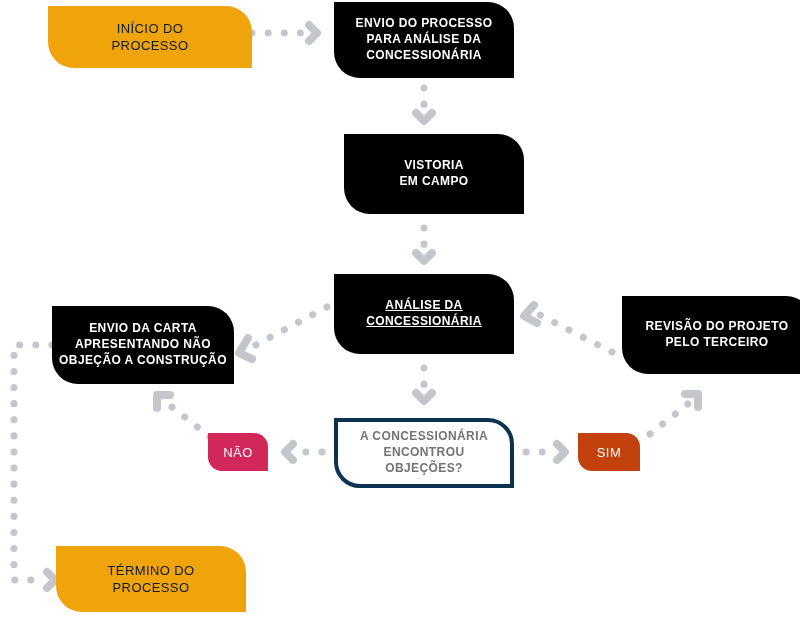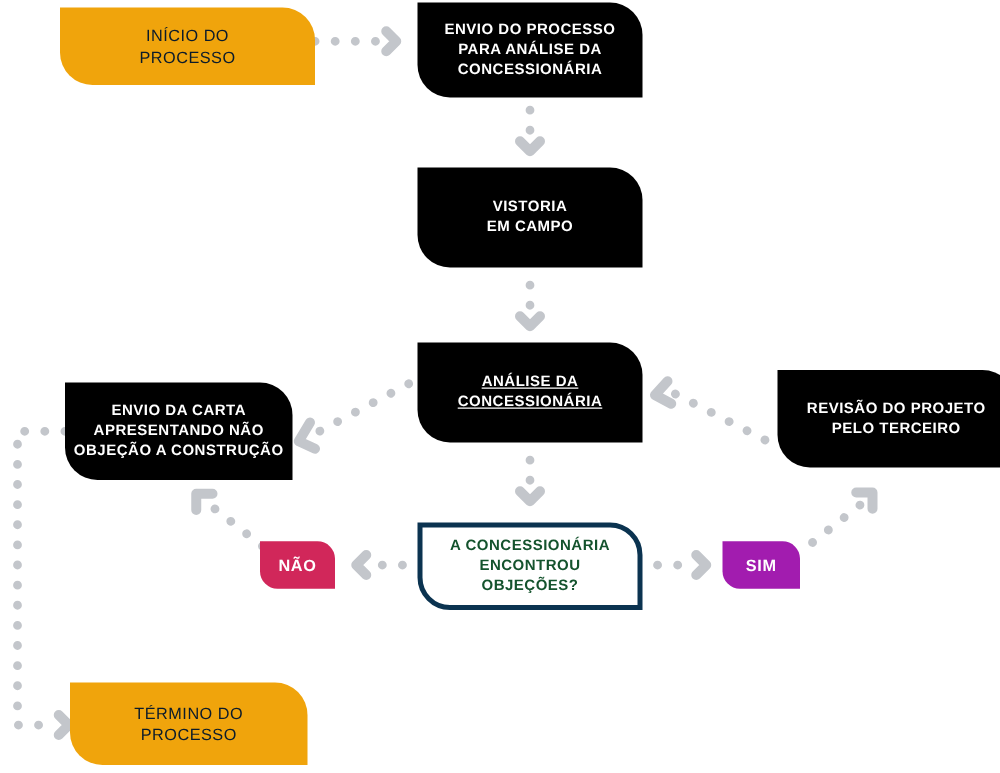--- a/index.html
+++ b/index.html
@@ -47,41 +47,41 @@
     font-weight: 700;
   }
   .node-start {
     background: #f0a40c;
     color: #0b1b2b;
     font-size: 13px;
     font-weight: 400;
   }
   .node-decision {
     background: #ffffff;
-    color: #14532d;
+    color: #737373;
     border: 4px solid #0b3350;
     font-size: 12px;
     font-weight: 700;
     border-radius: 0 26px 0 26px;
     text-align: center;
   }
   .badge {
     position: absolute;
     display: flex;
     align-items: center;
     justify-content: center;
     color: #ffffff;
     font-size: 13px;
-    font-weight: 700;
+    font-weight: 400;
     letter-spacing: 0.5px;
     border-radius: 0 14px 0 14px;
     box-sizing: border-box;
   }
   .badge-no  { background: #d1275a; }
-  .badge-yes { background: #a21caf; }
+  .badge-yes { background: #c2410c; }
 </style>
 </head>
 <body>
 
 <div id="canvas">
 
   <svg id="connectors" viewBox="0 0 800 618" xmlns="http://www.w3.org/2000/svg">
     <defs>
       <style>
         .dot-line {
@@ -161,21 +161,21 @@
     <span>INÍCIO DO
 PROCESSO</span>
   </div>
 
   <div class="node node-process shape-tag" style="left:334px; top:2px; width:180px; height:76px;">
     <span>ENVIO DO PROCESSO
 PARA ANÁLISE DA
 CONCESSIONÁRIA</span>
   </div>
 
-  <div class="node node-process shape-tag" style="left:334px; top:134px; width:180px; height:80px;">
+  <div class="node node-process shape-tag" style="left:344px; top:134px; width:180px; height:80px;">
     <span>VISTORIA
 EM CAMPO</span>
   </div>
 
   <div class="node node-process shape-tag" style="left:334px; top:274px; width:180px; height:80px;text-decoration:underline;">
     <span>ANÁLISE DA
 CONCESSIONÁRIA</span>
   </div>
 
   <div class="node node-process shape-tag" style="left:52px; top:306px; width:182px; height:78px;">

